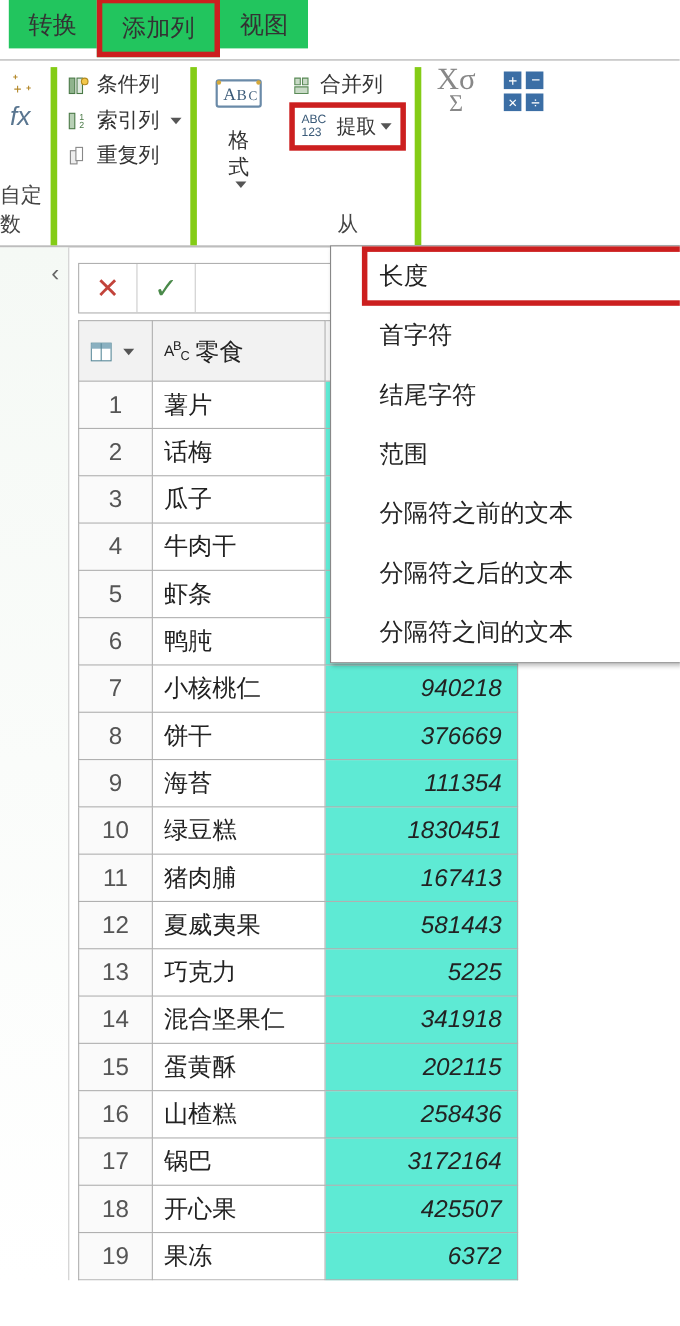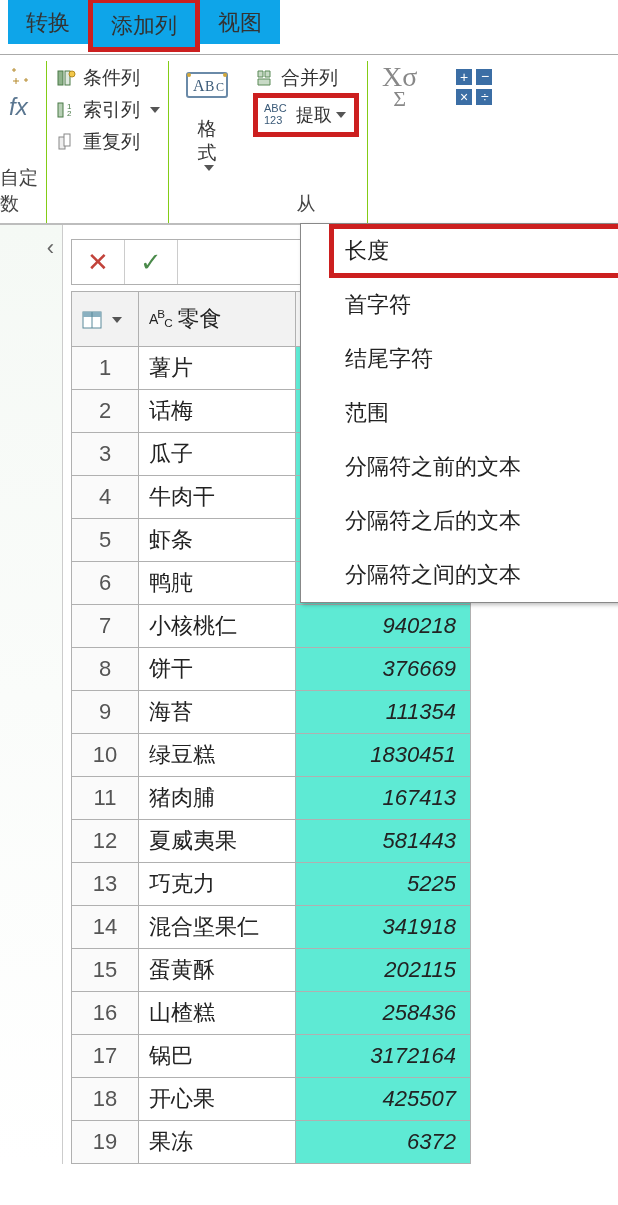--- a/index.html
+++ b/index.html
@@ -15,37 +15,37 @@
     background: #fff;
     border-bottom: 1px solid #aaa;
     padding: 0 8px;
     height: 54px;
     align-items: flex-start;
   }
   .tab {
     padding: 8px 18px 6px 18px;
     font-size: 22px;
     color: #333;
-    background: #0ea5e9;
+    background: #22c55e;
     cursor: pointer;
   }
   .tab.highlighted {
     border: 5px solid #cc1f1f;
     margin-top: -2px;
   }
   .ribbon {
     display: flex;
     border-bottom: 2px solid #bdbdbd;
     padding: 6px 0 0 0;
     position: relative;
     height: 170px;
     box-sizing: border-box;
   }
   .ribbon-group {
-    border-right: 1px solid #84cc16;
+    border-right: 6px solid #84cc16;
     display: flex;
     flex-direction: column;
     align-items: center;
     padding: 4px 8px 0 8px;
     font-size: 19px;
     color: #333;
   }
   .ribbon-items-col {
     display: flex;
     flex-direction: column;
@@ -302,21 +302,21 @@
             </svg>
         </span>
         <span class="ri-label" style="font-size:18px;">提取</span>
         <span class="caret-down"></span>
       </div>
     </div>
     <div class="group-label">从</div>
   </div>
 
   <div class="ribbon-group" style="border-right:none;">
-    <div style="display:flex;gap:25px;align-items:flex-start;">
+    <div style="display:flex;gap:12px;align-items:flex-end;">
       <div class="big-btn">
         <span style="font-family:serif;font-size:28px;color:#888;line-height:20px;text-align:center;">Xσ<br><span style="font-size:22px;">Σ</span></span>
       </div>
       <div class="big-btn">
         <span>
           <svg width="40" height="40" viewBox="0 0 40 40">
             <rect x="2" y="2" width="16" height="16" fill="#3b6ea5"></rect>
               <text x="6" y="15" fill="#fff" font-size="14">+</text>
             <rect x="22" y="2" width="16" height="16" fill="#3b6ea5"></rect>
               <text x="27" y="14" fill="#fff" font-size="14">−</text>

